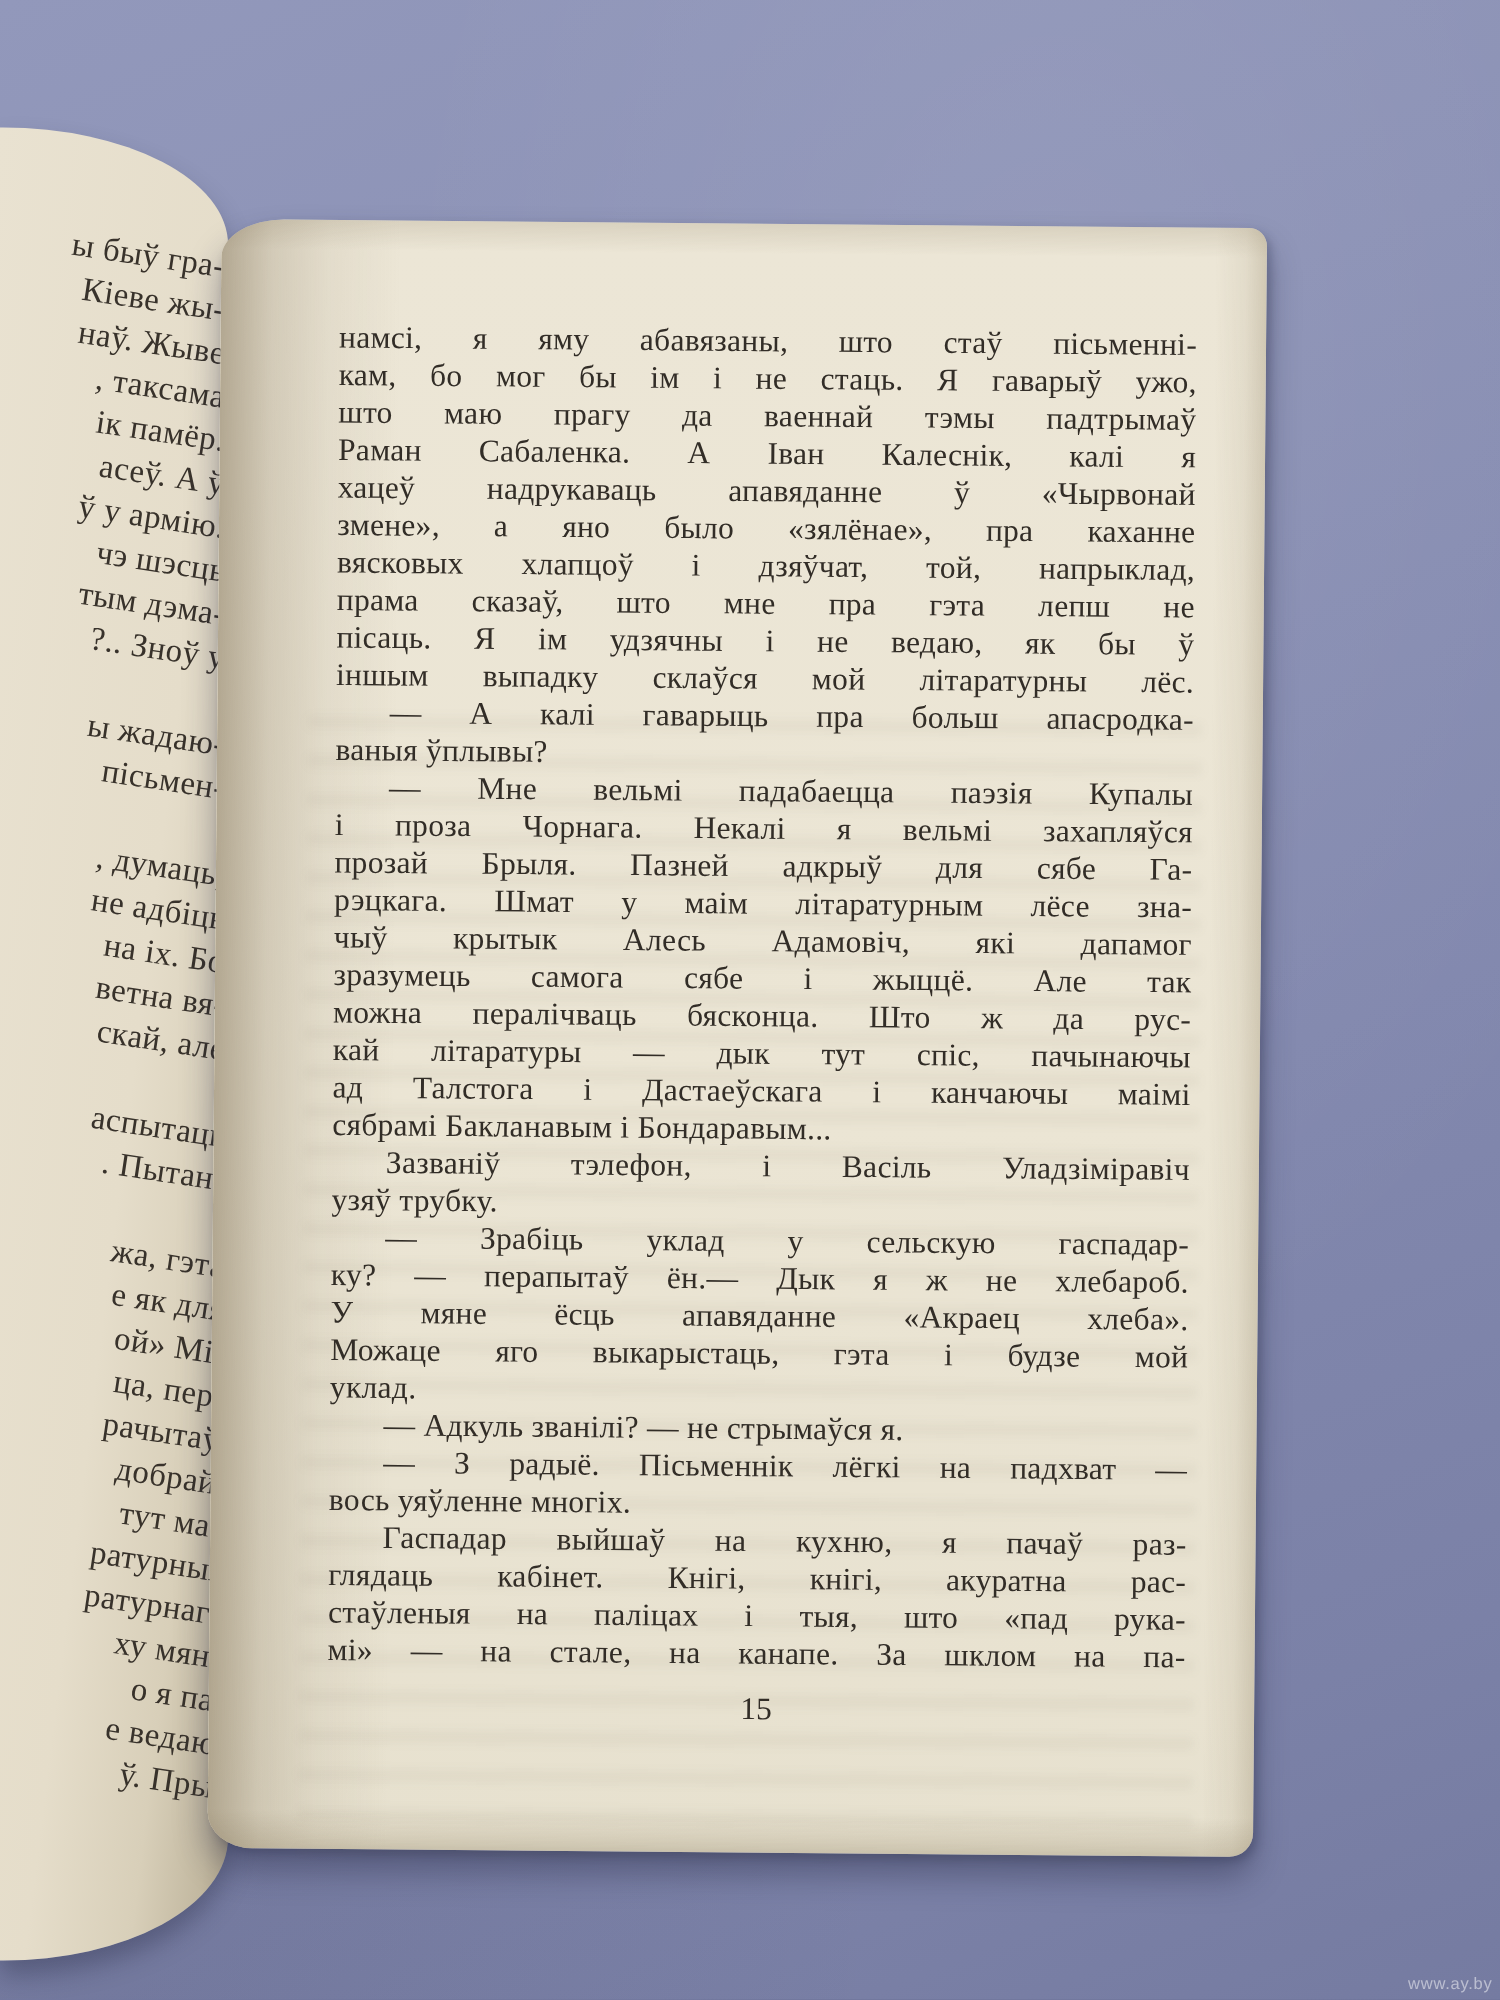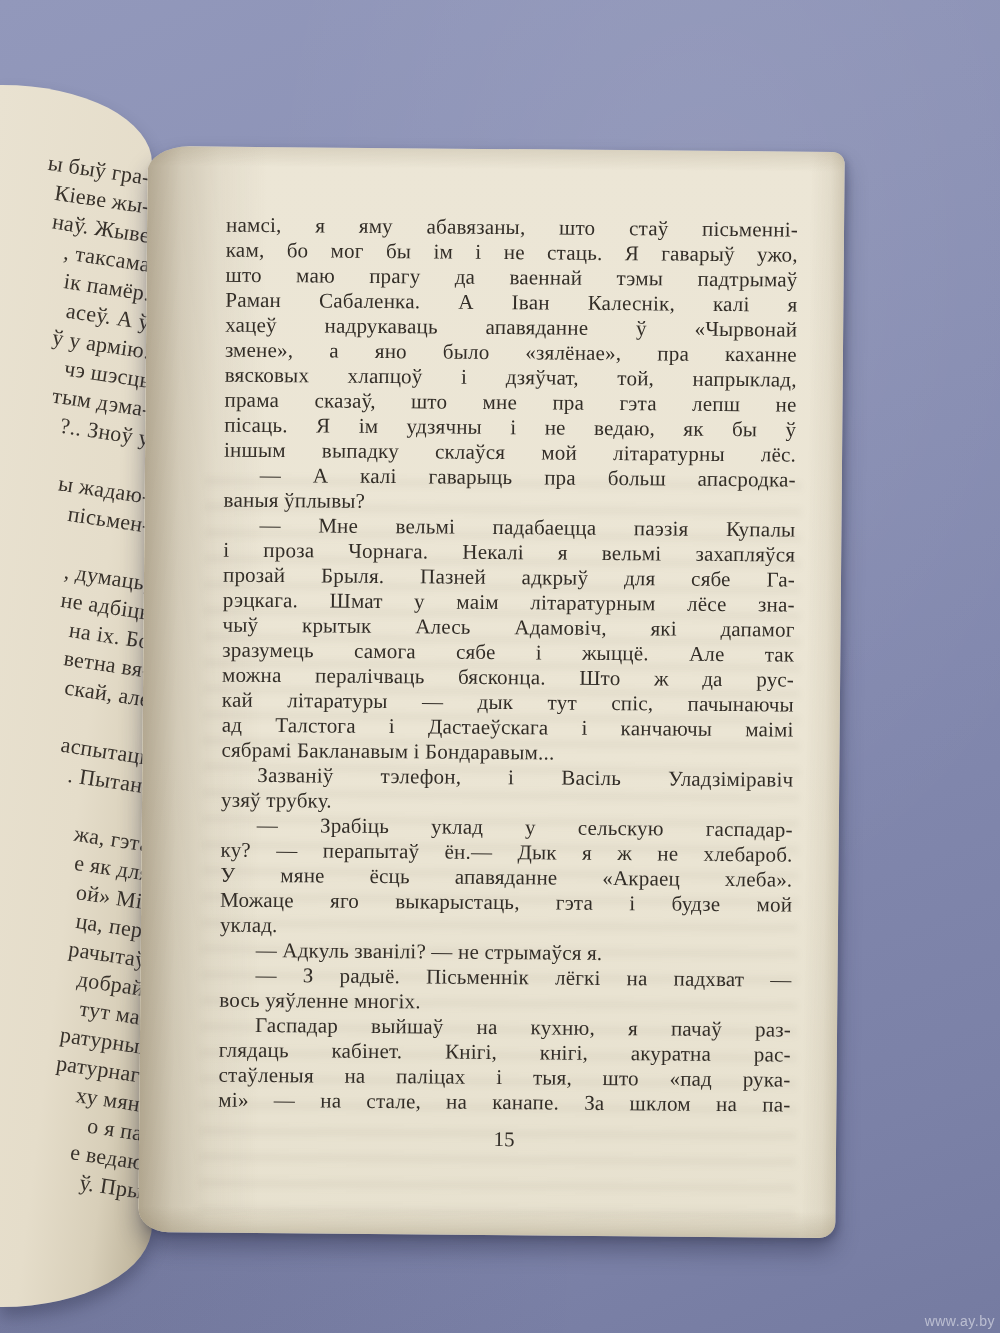--- a/index.html
+++ b/index.html
@@ -55,21 +55,21 @@
     text-align:left;
   }
   .rline.j{text-align:justify;text-align-last:justify;text-justify:inter-word;}
   .rline.ind{text-indent:36px;}
   .page-number{
     position:absolute;left:79px;top:978px;width:572px;text-align:center;
     font-size:21px;color:#322d27;
   }
   .watermark{
     position:absolute;right:5px;bottom:4px;
-    font-family:"Liberation Sans",sans-serif;font-size:14px;letter-spacing:0.5px;
+    font-family:"Liberation Sans",sans-serif;font-size:11px;letter-spacing:0.5px;
     color:rgba(255,255,255,0.50);
     text-align:right;
   }
 </style>
 </head>
 <body>
 
 <div class="stage">
 
   <div class="left-page">

